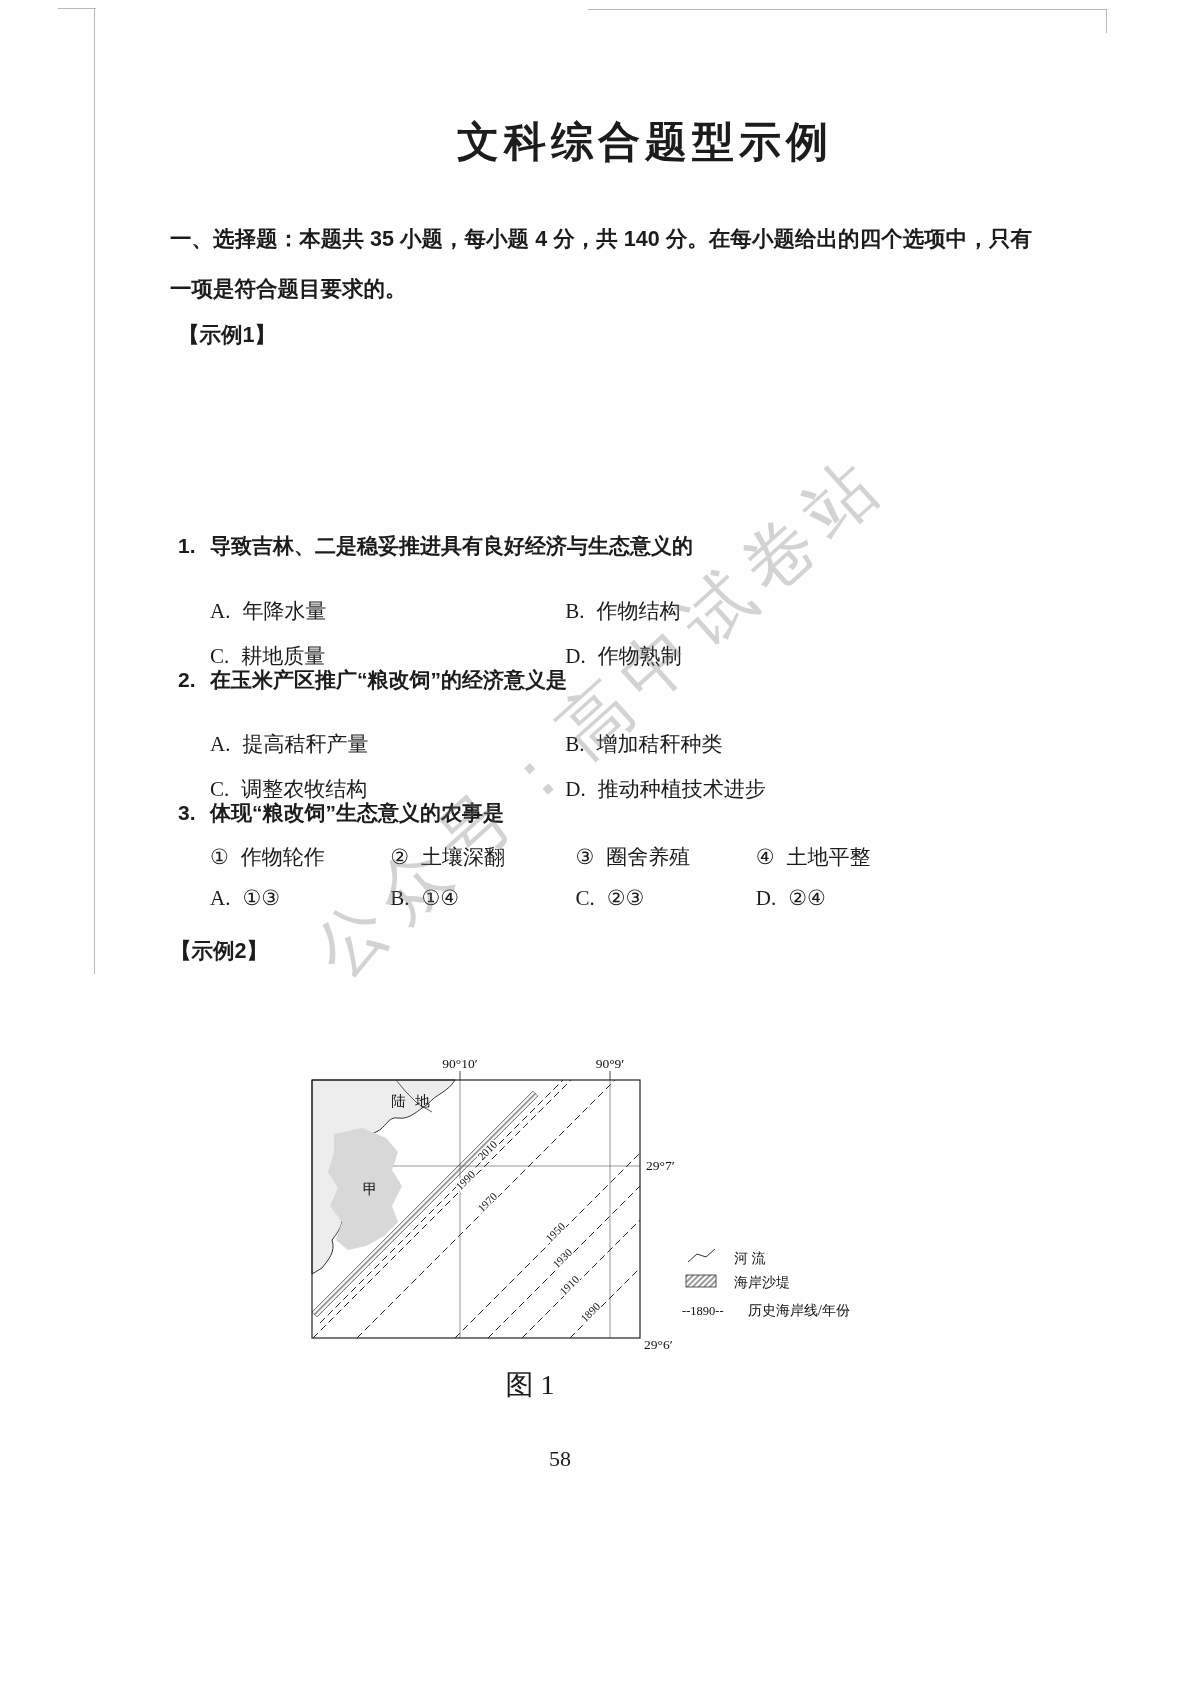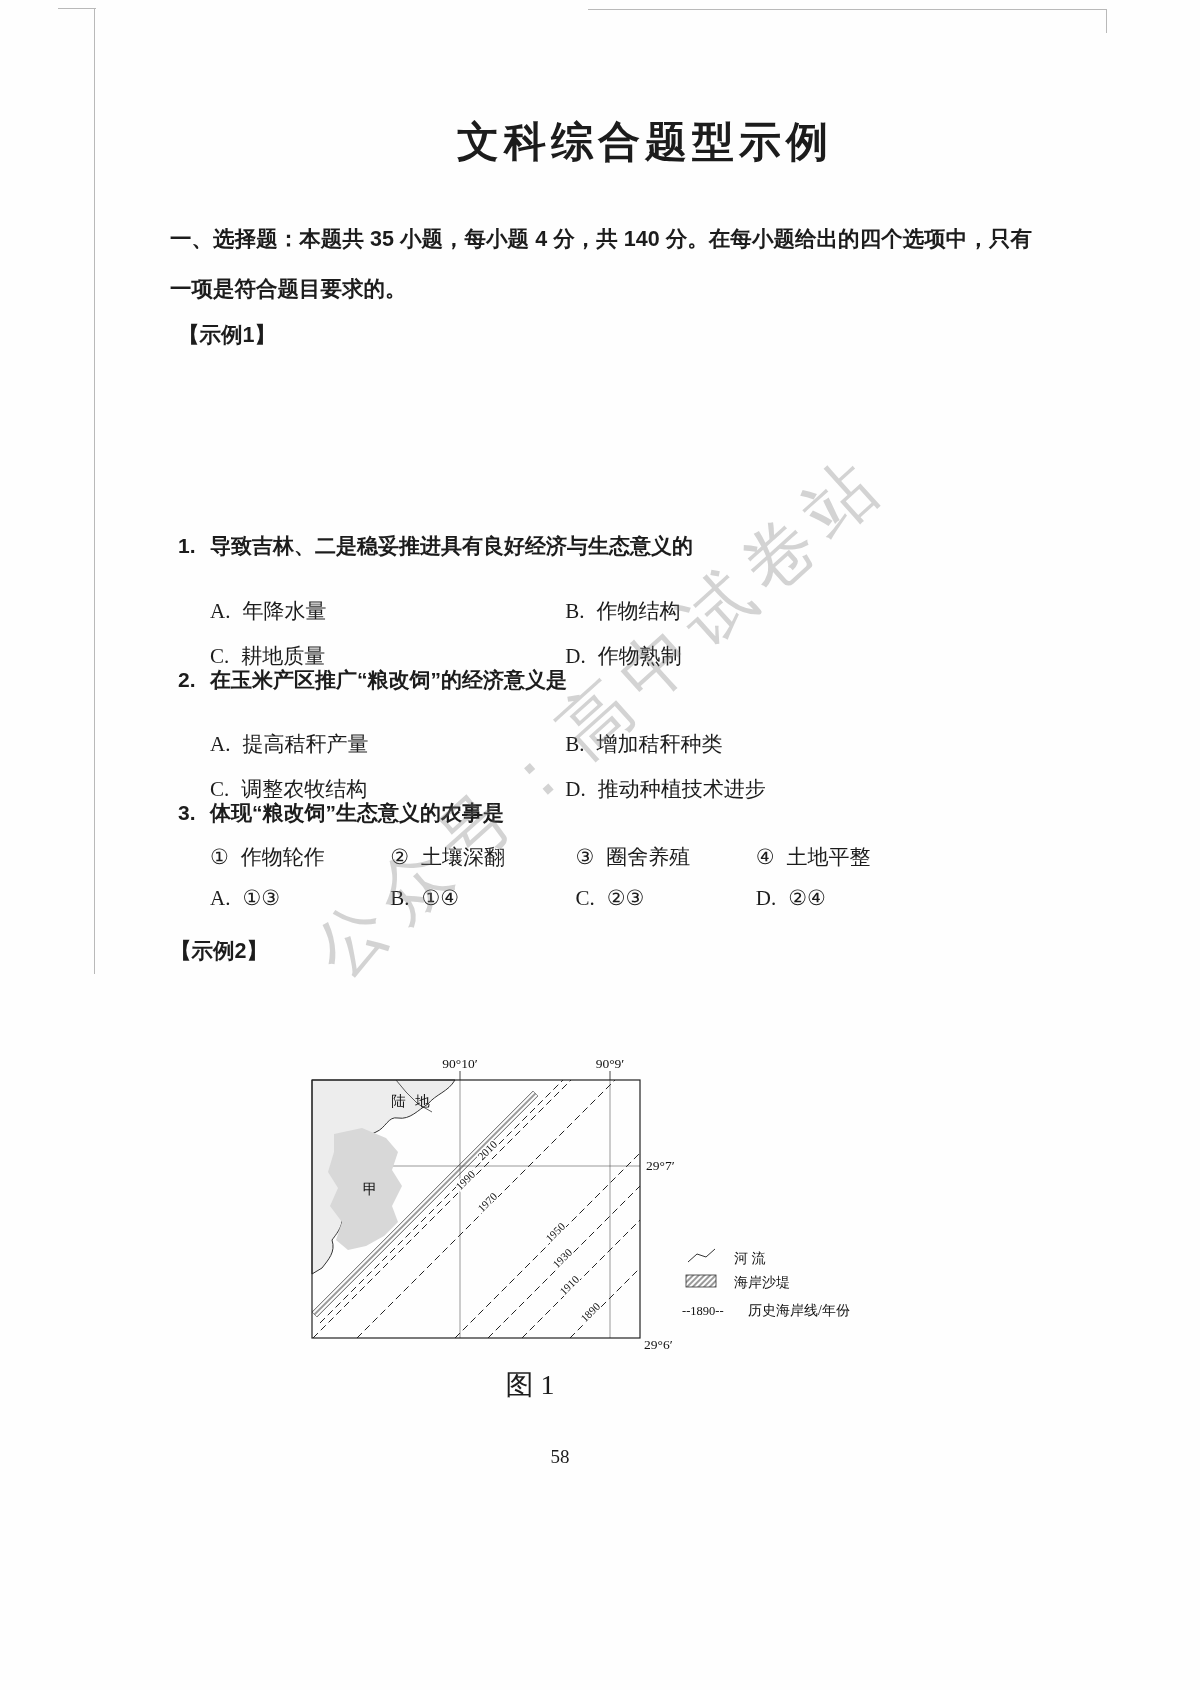--- a/index.html
+++ b/index.html
@@ -47,21 +47,21 @@
   .grid4 .g2{display:inline-block;width:180px;}
   .grid4 .g3{display:inline-block;width:175px;}
   .grid4 .g4{display:inline-block;}
   .olabel{margin-right:12px;}
   .caption{
     top:1366px;left:380px;width:300px;
     text-align:center;font-size:28px;
   }
   .pagenum{
     top:1446px;left:460px;width:200px;
-    text-align:center;font-size:19px;font-family:Liberation Serif, serif;
+    text-align:center;font-size:22px;font-family:Liberation Serif, serif;
   }
   .watermark{
     top:928px;left:295px;
     font-family:"Liberation Sans","DejaVu Sans",sans-serif;
     font-size:70px;letter-spacing:12px;white-space:nowrap;
     color:rgba(120,120,120,0.32);
     transform:rotate(-42deg);transform-origin:0 0;
     z-index:6;pointer-events:none;
   }
   .artifact{background:#b9b9b9;z-index:1;}

